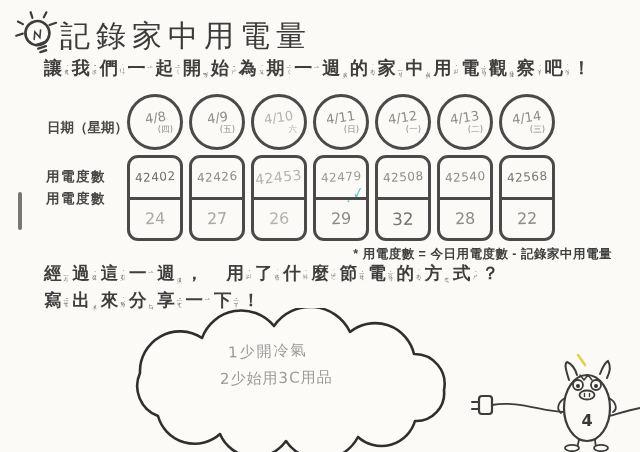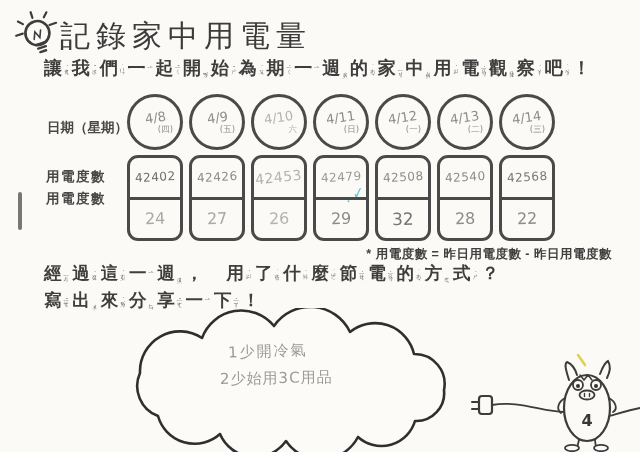--- a/index.html
+++ b/index.html
@@ -272,21 +272,21 @@
           </div>
         <div class="cell usage">
             <span class="hw hw-u">22</span>
           </div>
       </div>
     </div>
   </div>
 
   <span class="check">✓</span>
 
-  <div class="footnote">* 用電度數 = 昨日用電度數 - 昨日用電度數</div>
+  <div class="footnote">* 用電度數 = 今日用電度數 - 記錄家中用電量</div>
 
   <div class="q1 rubyline">
       <span class="zh">
         <span class="zc">經</span>
         <span class="zz">ㄐㄧㄥ</span>
       </span>
       <span class="zh">
         <span class="zc">過</span>
         <span class="zz">ㄍㄨㄛˋ</span>
       </span>

